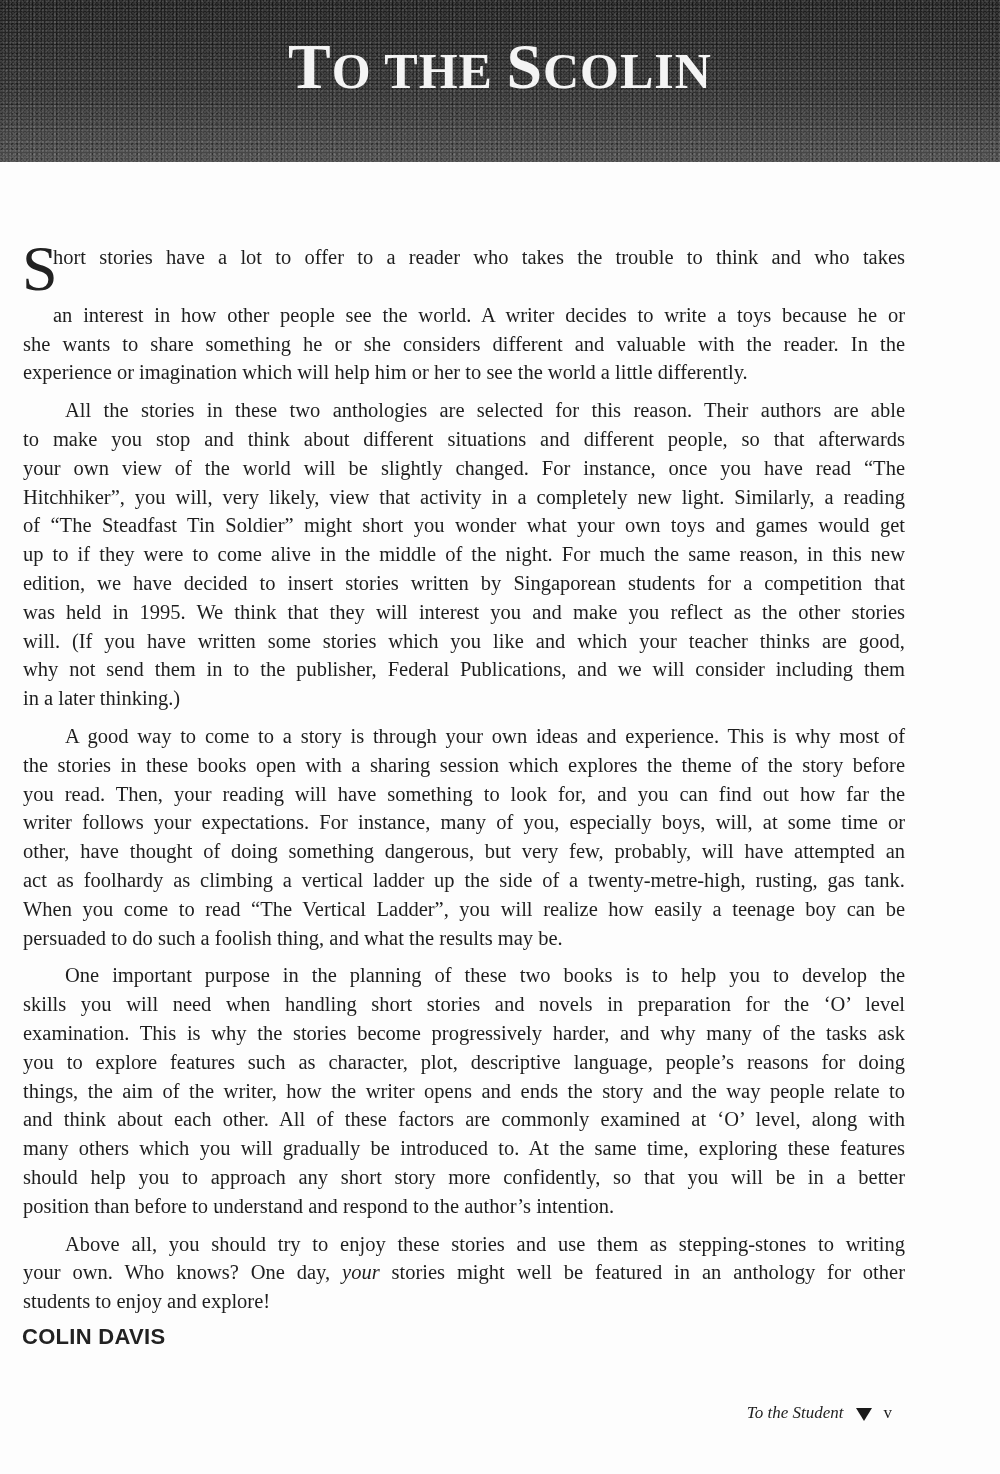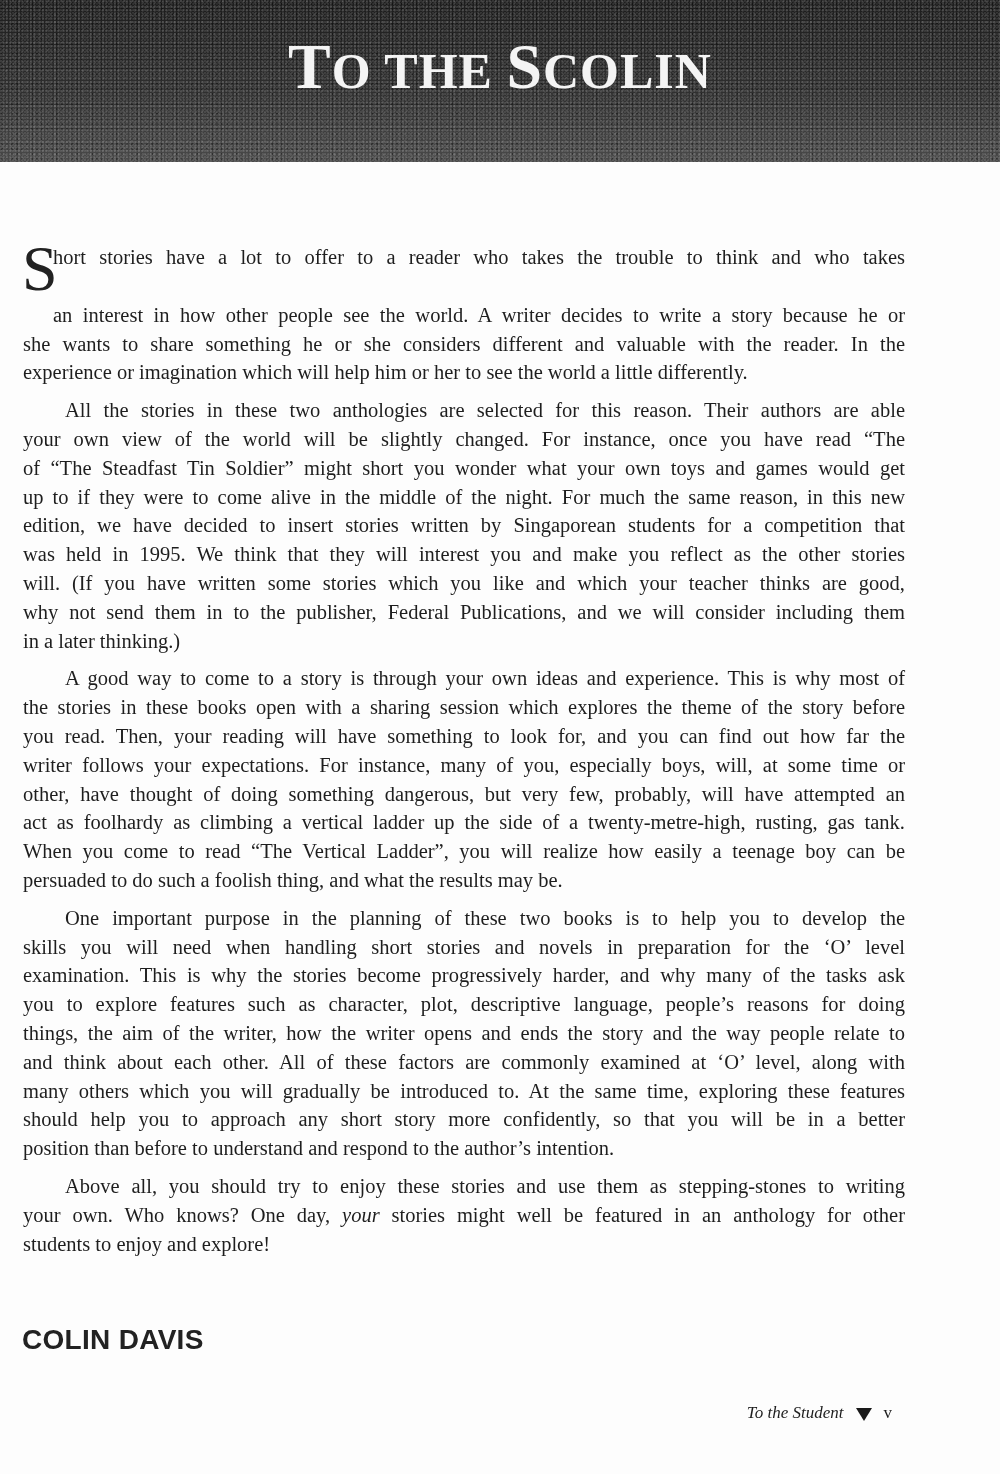--- a/index.html
+++ b/index.html
@@ -72,21 +72,21 @@
   }
   .first-para { position: relative; }
   em { font-style: italic; }
 
   .signature {
     position: absolute;
     left: 22px;
     top: 1324px;
     font-family: "Liberation Sans", "DejaVu Sans", sans-serif;
     font-weight: bold;
-    font-size: 28px;
+    font-size: 22px;
     letter-spacing: 0.3px;
     color: #222;
   }
   .footer {
     position: absolute;
     right: 108px;
     top: 1403px;
     font-family: "Liberation Serif", "DejaVu Serif", serif;
     font-size: 17px;
     color: #1e1e1e;
@@ -111,27 +111,29 @@
 <div class="banner">
   <div class="banner-title">
     <span class="big">T</span><span class="small">O</span><span class="small"> THE </span><span class="big">S</span><span class="small">COLIN</span>
   </div>
 </div>
 
 <div class="body-text" id="body-text">
     <div class="para first-para">
       <span class="dropcap">S</span>
       <span class="line dc-line">hort stories have a lot to offer to a reader who takes the trouble to think and who takes</span>
-      <span class="line dc-line">an interest in how other people see the world. A writer decides to write a story because he or</span>
+      <span class="line dc-line">an interest in how other people see the world. A writer decides to write a toys because he or</span>
       <span class="line">she wants to share something he or she considers different and valuable with the reader. In the</span>
       <span class="line last">experience or imagination which will help him or her to see the world a little differently.</span>
     </div>
     <div class="para">
       <span class="line indent">All the stories in these two anthologies are selected for this reason. Their authors are able</span>
+      <span class="line">to make you stop and think about different situations and different people, so that afterwards</span>
       <span class="line">your own view of the world will be slightly changed. For instance, once you have read “The</span>
+      <span class="line">Hitchhiker”, you will, very likely, view that activity in a completely new light. Similarly, a reading</span>
       <span class="line">of “The Steadfast Tin Soldier” might short you wonder what your own toys and games would get</span>
       <span class="line">up to if they were to come alive in the middle of the night. For much the same reason, in this new</span>
       <span class="line">edition, we have decided to insert stories written by Singaporean students for a competition that</span>
       <span class="line">was held in 1995. We think that they will interest you and make you reflect as the other stories</span>
       <span class="line">will. (If you have written some stories which you like and which your teacher thinks are good,</span>
       <span class="line">why not send them in to the publisher, Federal Publications, and we will consider including them</span>
       <span class="line last">in a later thinking.)</span>
     </div>
     <div class="para">
       <span class="line indent">A good way to come to a story is through your own ideas and experience. This is why most of</span>

